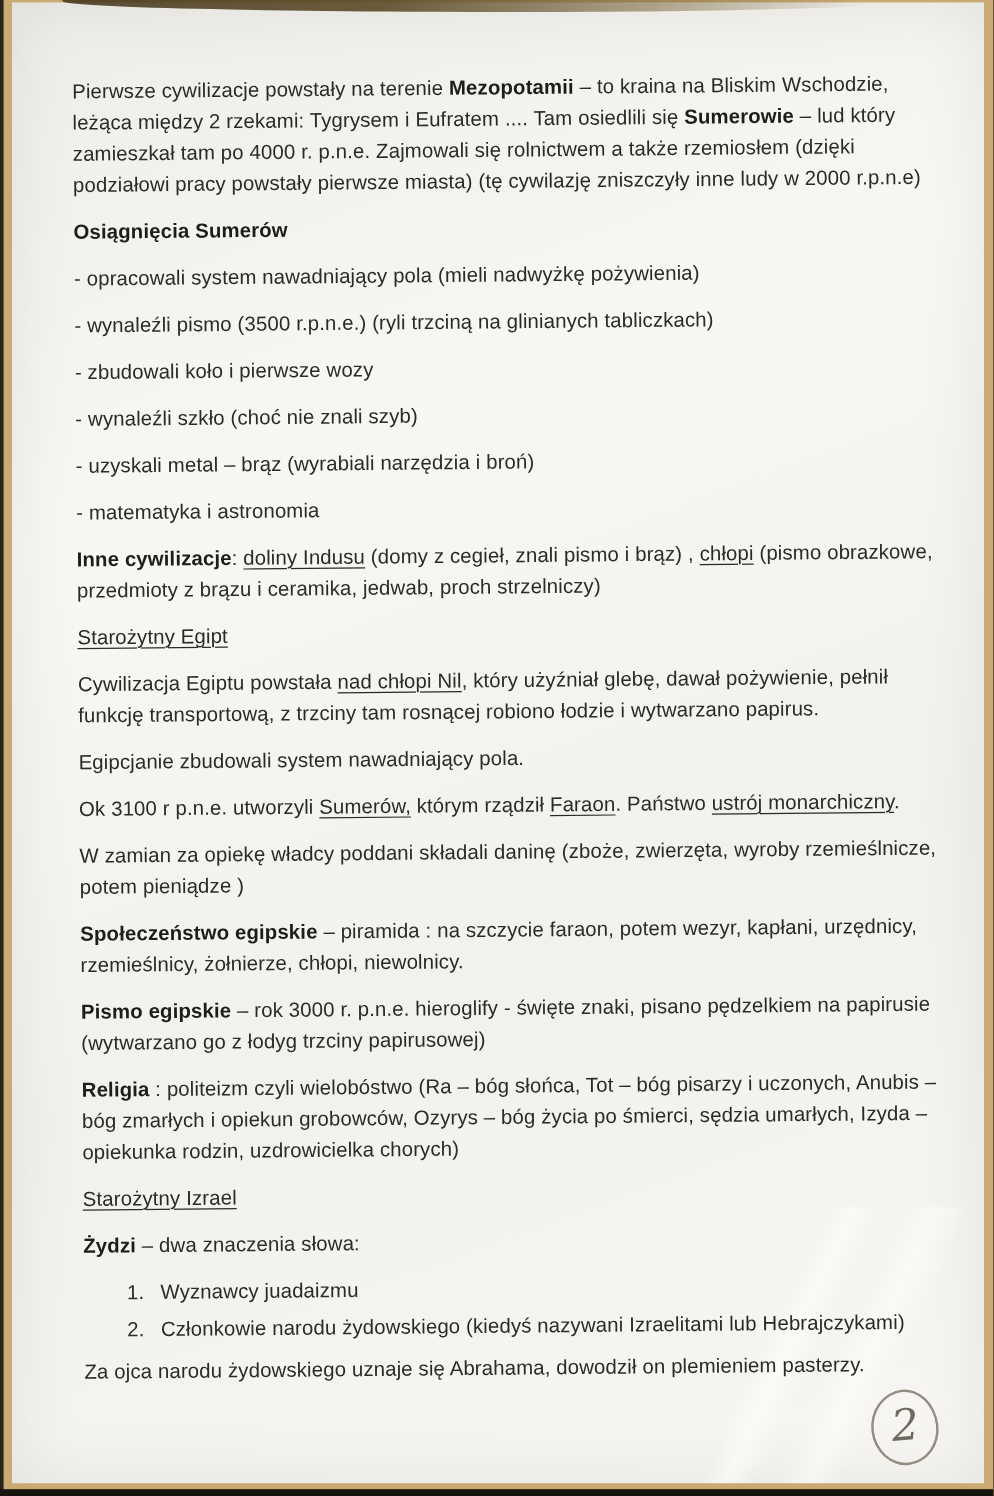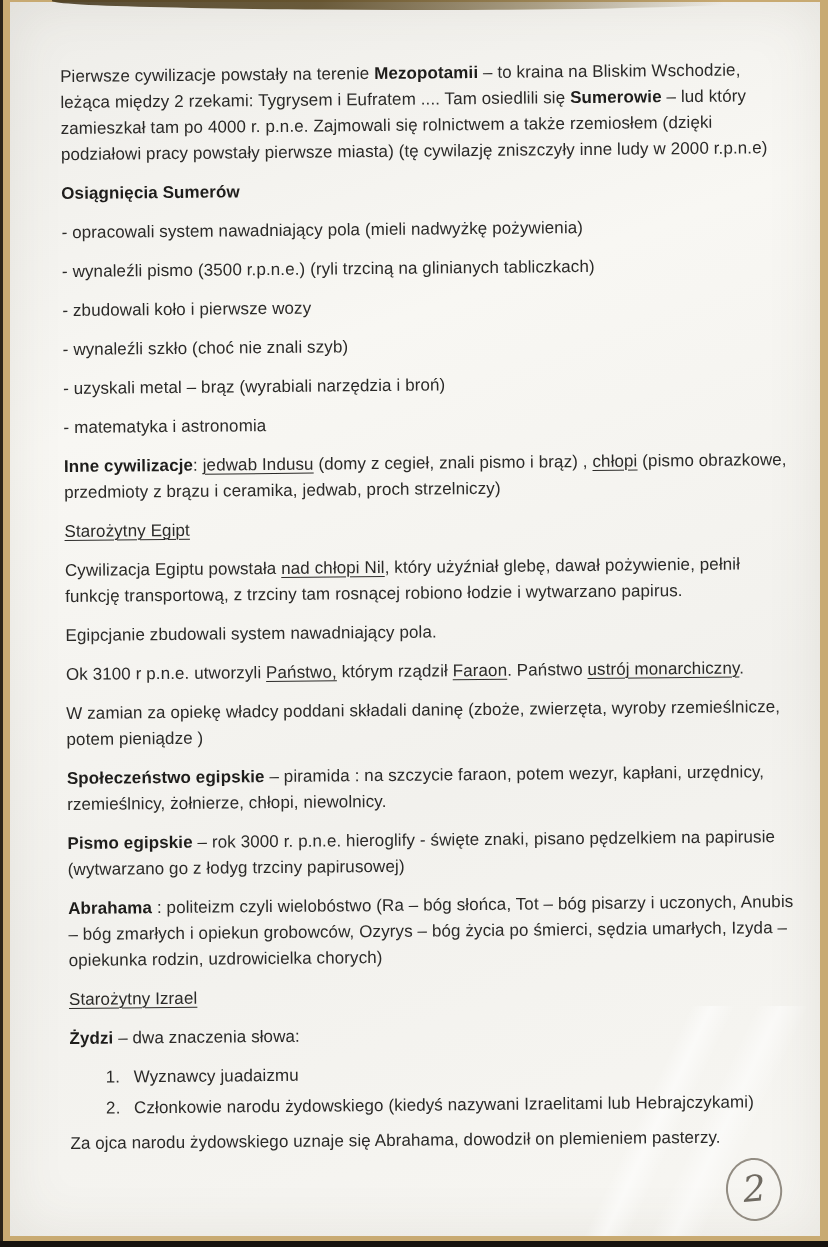--- a/index.html
+++ b/index.html
@@ -75,29 +75,29 @@
     <div class="glare"></div>
     <div class="content">
         <div class="block p"><span>Pierwsze cywilizacje powstały na terenie </span><span class="b">Mezopotamii</span><span> – to kraina na Bliskim Wschodzie, leżąca między 2 rzekami: Tygrysem i Eufratem .... Tam osiedlili się </span><span class="b">Sumerowie</span><span> – lud który zamieszkał tam po 4000 r. p.n.e. Zajmowali się rolnictwem a także rzemiosłem (dzięki podziałowi pracy powstały pierwsze miasta) (tę cywilazję zniszczyły inne ludy w 2000 r.p.n.e)</span></div>
         <div class="block heading"><span class="b">Osiągnięcia Sumerów</span></div>
         <div class="block p"><span>- opracowali system nawadniający pola (mieli nadwyżkę pożywienia)</span></div>
         <div class="block p"><span>- wynaleźli pismo (3500 r.p.n.e.) (ryli trzciną na glinianych tabliczkach)</span></div>
         <div class="block p"><span>- zbudowali koło i pierwsze wozy</span></div>
         <div class="block p"><span>- wynaleźli szkło (choć nie znali szyb)</span></div>
         <div class="block p"><span>- uzyskali metal – brąz (wyrabiali narzędzia i broń)</span></div>
         <div class="block p"><span>- matematyka i astronomia</span></div>
-        <div class="block p"><span class="b">Inne cywilizacje</span><span>: </span><span class="u">jedwab Indusu</span><span> (domy z cegieł, znali pismo i brąz) , </span><span class="u">chłopi</span><span> (pismo obrazkowe, przedmioty z brązu i ceramika, jedwab, proch strzelniczy)</span></div>
+        <div class="block p"><span class="b">Inne cywilizacje</span><span>: </span><span class="u">doliny Indusu</span><span> (domy z cegieł, znali pismo i brąz) , </span><span class="u">chłopi</span><span> (pismo obrazkowe, przedmioty z brązu i ceramika, jedwab, proch strzelniczy)</span></div>
         <div class="block heading"><span class="u">Starożytny Egipt</span></div>
         <div class="block p"><span>Cywilizacja Egiptu powstała </span><span class="u">nad chłopi Nil</span><span>, który użyźniał glebę, dawał pożywienie, pełnił funkcję transportową, z trzciny tam rosnącej robiono łodzie i wytwarzano papirus.</span></div>
         <div class="block p"><span>Egipcjanie zbudowali system nawadniający pola.</span></div>
-        <div class="block p"><span>Ok 3100 r p.n.e. utworzyli </span><span class="u">Państwo,</span><span> którym rządził </span><span class="u">Faraon</span><span>. Państwo </span><span class="u">ustrój monarchiczny</span><span>.</span></div>
+        <div class="block p"><span>Ok 3100 r p.n.e. utworzyli </span><span class="u">Sumerów,</span><span> którym rządził </span><span class="u">Faraon</span><span>. Państwo </span><span class="u">ustrój monarchiczny</span><span>.</span></div>
         <div class="block p"><span>W zamian za opiekę władcy poddani składali daninę (zboże, zwierzęta, wyroby rzemieślnicze, potem pieniądze )</span></div>
         <div class="block p"><span class="b">Społeczeństwo egipskie</span><span> – piramida : na szczycie faraon, potem wezyr, kapłani, urzędnicy, rzemieślnicy, żołnierze, chłopi, niewolnicy.</span></div>
         <div class="block p"><span class="b">Pismo egipskie</span><span> – rok 3000 r. p.n.e. hieroglify - święte znaki, pisano pędzelkiem na papirusie (wytwarzano go z łodyg trzciny papirusowej)</span></div>
-        <div class="block p"><span class="b">Abrahama</span><span> : politeizm czyli wielobóstwo (Ra – bóg słońca, Tot – bóg pisarzy i uczonych, Anubis – bóg zmarłych i opiekun grobowców, Ozyrys – bóg życia po śmierci, sędzia umarłych, Izyda – opiekunka rodzin, uzdrowicielka chorych)</span></div>
+        <div class="block p"><span class="b">Religia</span><span> : politeizm czyli wielobóstwo (Ra – bóg słońca, Tot – bóg pisarzy i uczonych, Anubis – bóg zmarłych i opiekun grobowców, Ozyrys – bóg życia po śmierci, sędzia umarłych, Izyda – opiekunka rodzin, uzdrowicielka chorych)</span></div>
         <div class="block heading"><span class="u">Starożytny Izrael</span></div>
         <div class="block p"><span class="b">Żydzi</span><span> – dwa znaczenia słowa:</span></div>
         <div class="block li"><span class="num">1.</span><span>Wyznawcy juadaizmu</span></div>
         <div class="block li"><span class="num">2.</span><span>Członkowie narodu żydowskiego (kiedyś nazywani Izraelitami lub Hebrajczykami)</span></div>
         <div class="block p"><span>Za ojca narodu żydowskiego uznaje się Abrahama, dowodził on plemieniem pasterzy.</span></div>
       </div>
     <div class="page-circle">
       <span>2</span>
     </div>
   </div>

